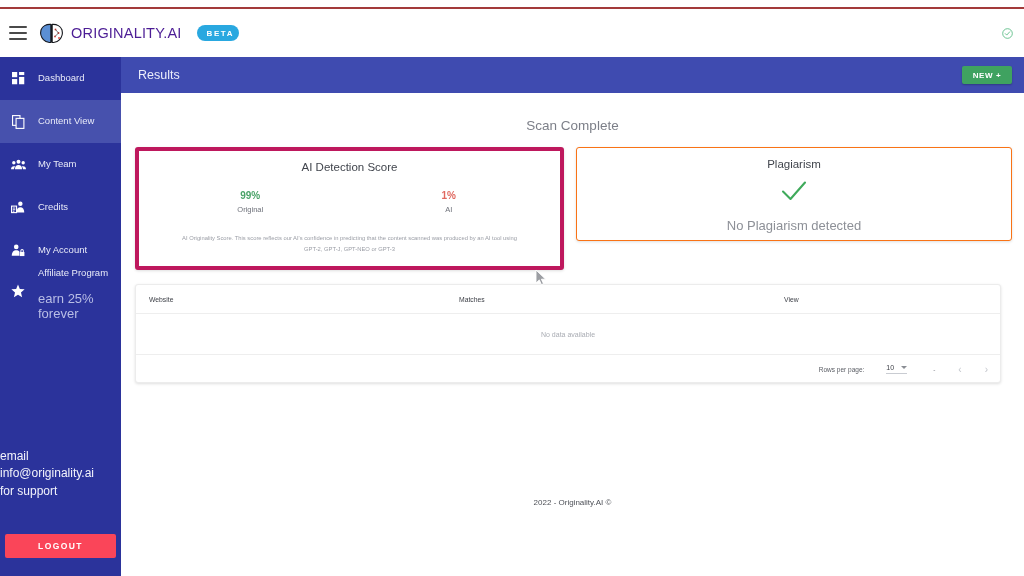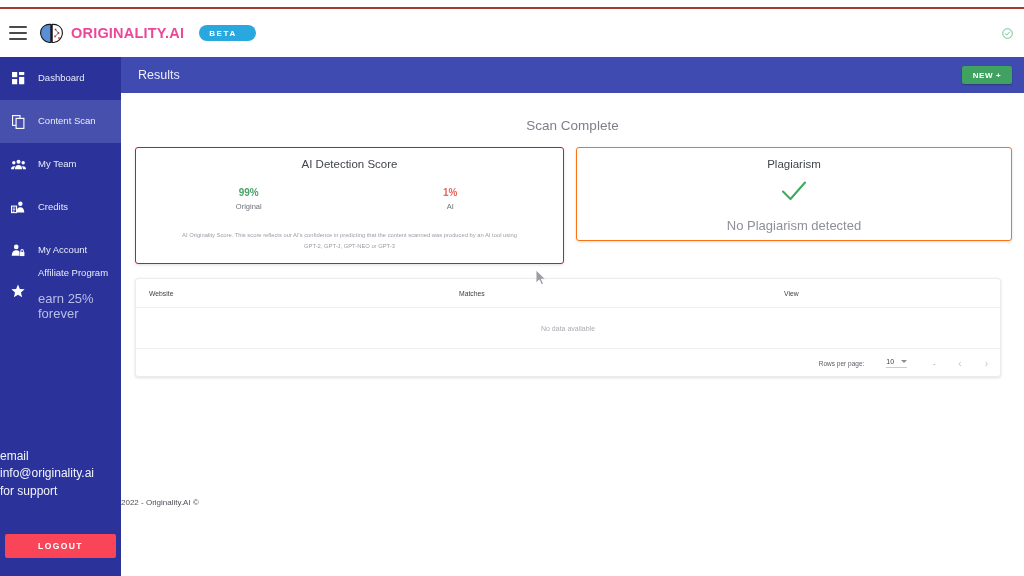--- a/index.html
+++ b/index.html
@@ -24,25 +24,25 @@
   }
   .hamburger {
     width: 18px; height: 14px; margin-left: 9px; margin-right: 12px;
     display: flex; flex-direction: column; justify-content: space-between;
     cursor: pointer;
   }
   .hamburger span { display: block; height: 1.6px; background: #4a4a4a; border-radius: 1px; }
 
   .brand { display: flex; align-items: center; gap: 7px; }
   .brand-name {
-    font-size: 14.5px; font-weight: bold; letter-spacing: .2px; color: #ec4899;
+    font-size: 14.5px; font-weight: normal; letter-spacing: .2px; color: #4c1d95;
   }
   .beta-pill {
     background: #29a8e0; color: #ffffff; font-size: 8px; font-weight: bold;
-    letter-spacing: 1.6px; padding: 4px 19px 3px 10px; border-radius: 9px;
+    letter-spacing: 1.6px; padding: 4px 5px 3px 10px; border-radius: 9px;
     margin-left: 8px;
   }
   .topbar-right { margin-left: auto; margin-right: 11px; display: flex; align-items: center; }
 
   
   .sidebar {
     position: absolute; left: 0; top: 57px; width: 121px; height: 519px;
     background: #2b339b; color: #fff;
   }
   .nav-item {
@@ -90,21 +90,21 @@
   }
   .scan-complete {
     text-align: center; font-size: 13.5px; color: #7c7f88; padding-top: 25px;
   }
 
   .cards-row {
     display: flex; gap: 12px; padding: 14px 12px 0 14px;
   }
   .card { background: #fff; border-radius: 3px; }
   .card-ai {
-    width: 430px; border: 1px solid #be185d; box-shadow: 0 1px 3px rgba(0,0,0,.13);
+    width: 430px; border: 4px solid #be185d; box-shadow: 0 1px 3px rgba(0,0,0,.13);
     padding: 10px 12px 12px;
   }
   .card-plag {
     width: 437px; border: 1px solid #f97316; box-shadow: 0 1px 3px rgba(0,0,0,.13);
     padding: 10px 12px 12px; height: 94px;
   }
   .card-title { text-align: center; font-size: 11.5px; color: #41454d; }
 
   .scores { display: flex; margin-top: 17px; }
   .score-col { flex: 1; text-align: center; }
@@ -145,21 +145,21 @@
     display: flex; align-items: center; gap: 7px; margin-left: 22px;
     border-bottom: 1px solid #c9ccd2; padding-bottom: 2px; cursor: pointer;
   }
   .rows-val { font-size: 7px; color: #3c3f46; }
   .caret { width: 0; height: 0; border-left: 3.2px solid transparent;
            border-right: 3.2px solid transparent; border-top: 3.6px solid #8a8d94; }
   .pg-range { font-size: 6.5px; color: #8a8d94; margin-left: 26px; }
   .pg-arrow { font-size: 10px; color: #c3c6cc; margin-left: 23px; cursor: pointer; }
 
   .footer {
-    position: absolute; left: 0; top: 405px; width: 903px; 
+    position: absolute; left: 0; top: 405px; width: 903px; text-align: center;
     font-size: 8px; color: #4e5158;
   }
 
   
   .cursor { position: absolute; left: 535px; top: 269px; }
 </style>
 </head>
 <body>
 
 <div id="app">
@@ -209,21 +209,21 @@
       <span class="nav-label">Dashboard</span>
     </div>
 
     <div class="nav-item active">
       <span class="nav-ico">
         <svg width="13" height="14" viewBox="0 0 14 15">
           <rect x="0.6" y="0.6" width="8" height="10.5" fill="none" stroke="#fff" stroke-width="1.2"></rect>
           <rect x="4.4" y="3.6" width="8.4" height="10.8" fill="#4751ad" stroke="#fff" stroke-width="1.2"></rect>
         </svg>
       </span>
-      <span class="nav-label">Content Scan</span>
+      <span class="nav-label">Content View</span>
     </div>
 
     <div class="nav-item">
       <span class="nav-ico">
         <svg width="15" height="12" viewBox="0 0 16 12">
           <circle cx="8" cy="2.6" r="2.1" fill="#fff"></circle>
           <circle cx="3" cy="3.6" r="1.8" fill="#fff"></circle>
           <circle cx="13" cy="3.6" r="1.8" fill="#fff"></circle>
           <path d="M4.2 10.5 C4.2 7.6 5.8 6.1 8 6.1 C10.2 6.1 11.8 7.6 11.8 10.5 Z" fill="#fff"></path>
           <path d="M0 10.5 C0 8.4 1.2 7.2 3 7.2 C3.6 7.2 4 7.3 4.4 7.5 C3.6 8.3 3.3 9.3 3.2 10.5 Z" fill="#fff"></path>

